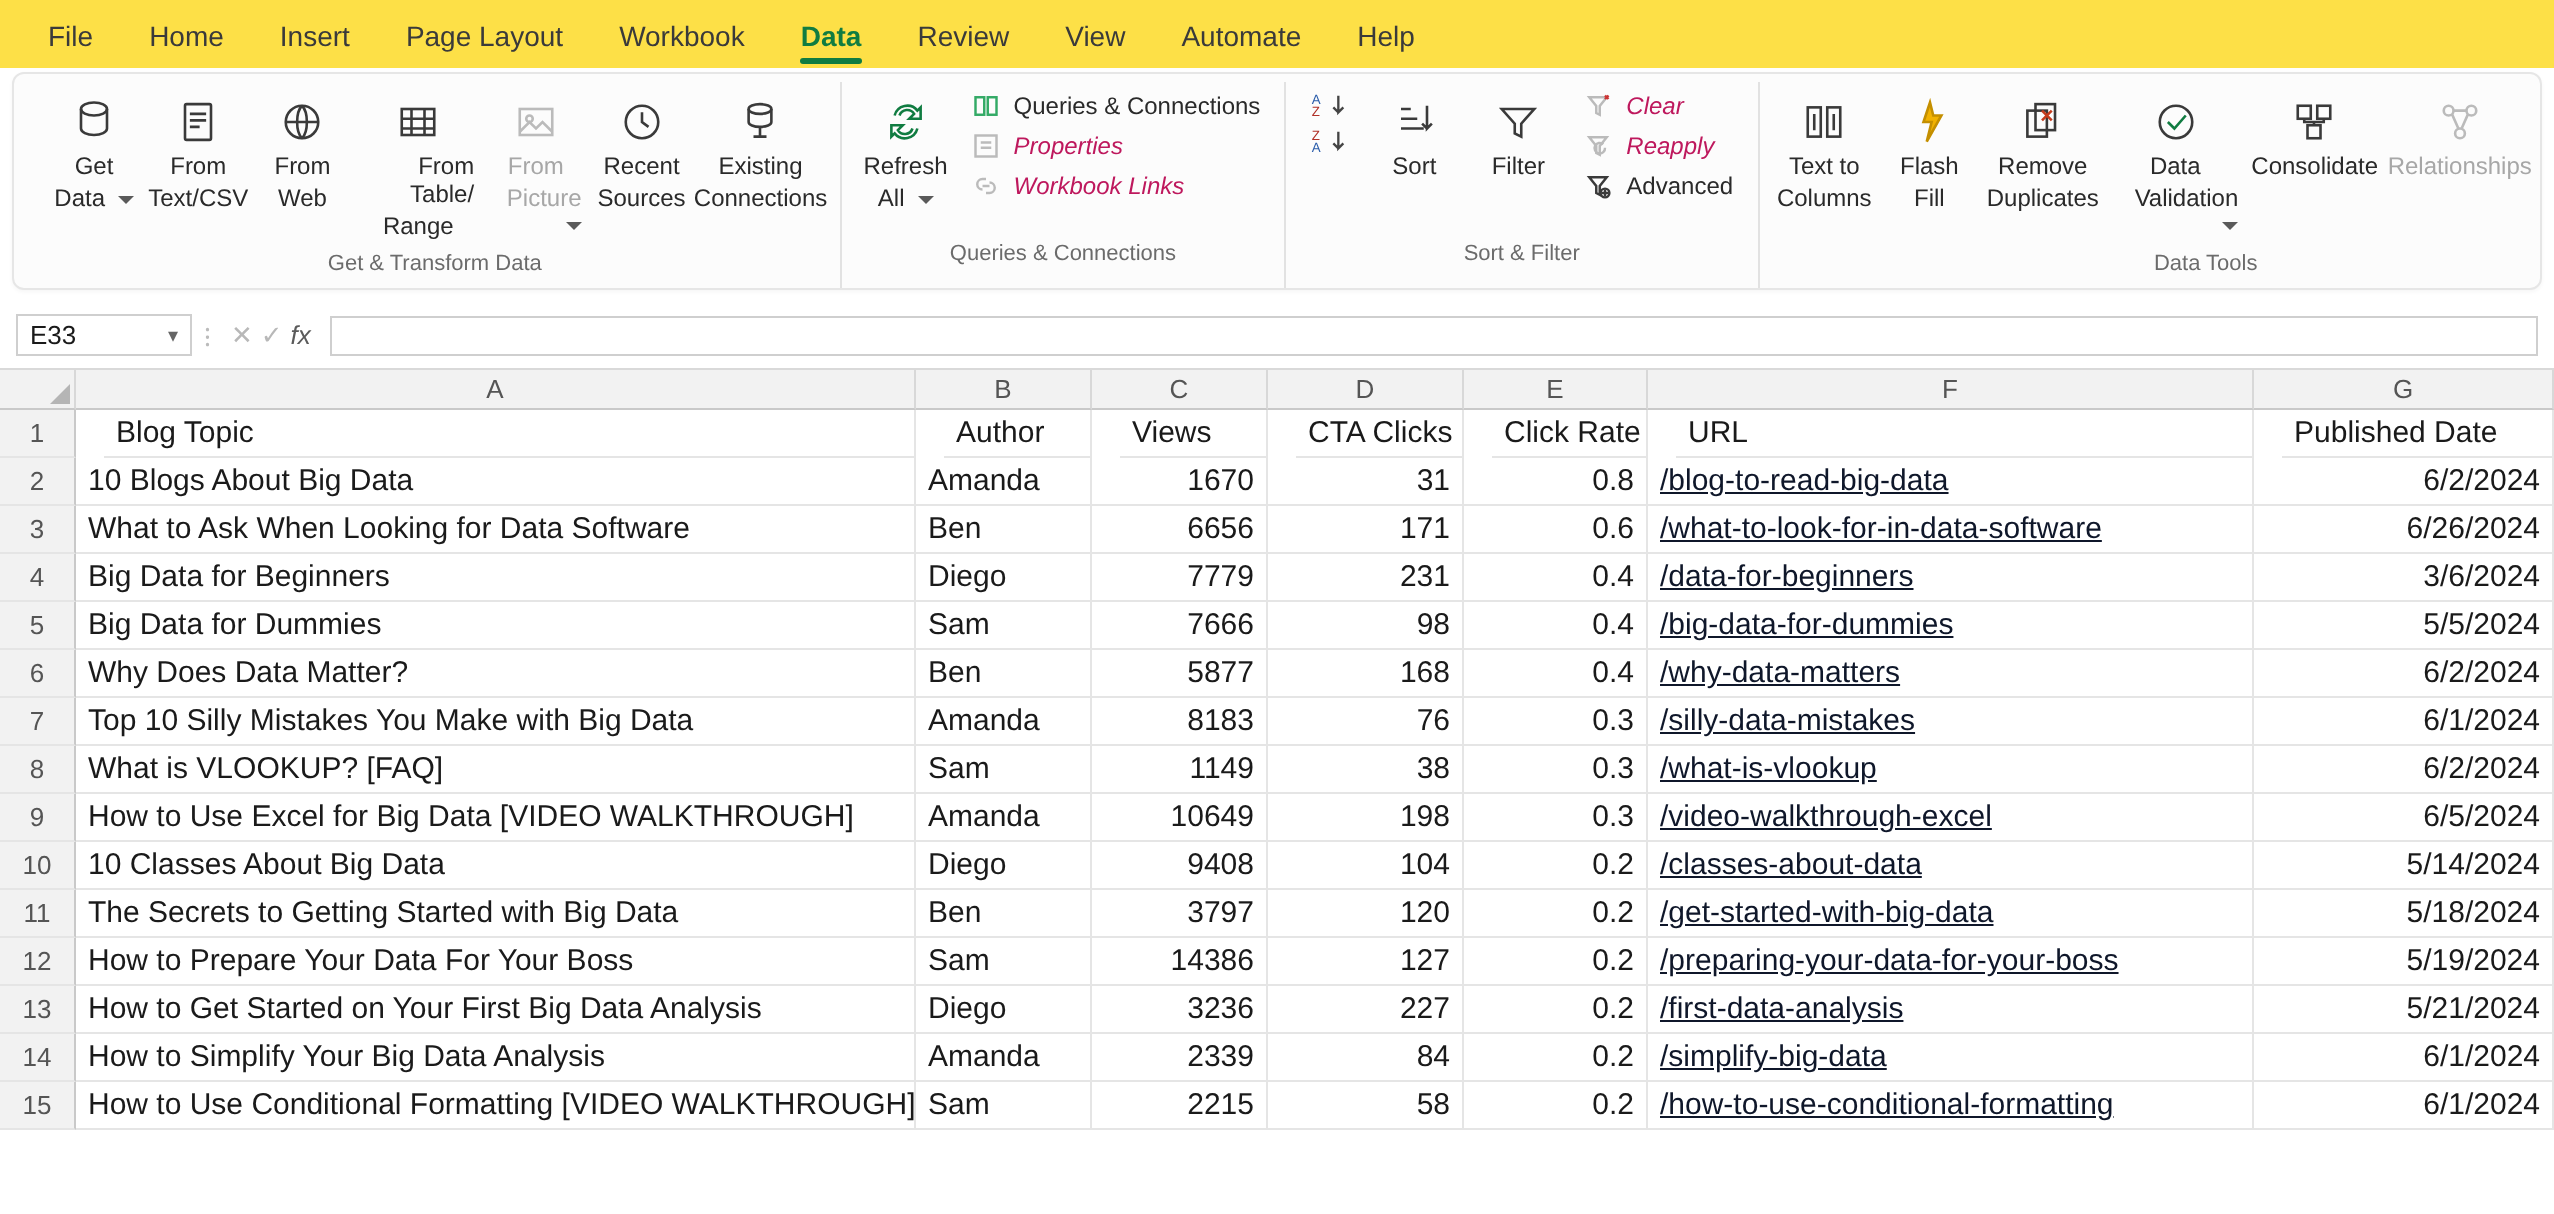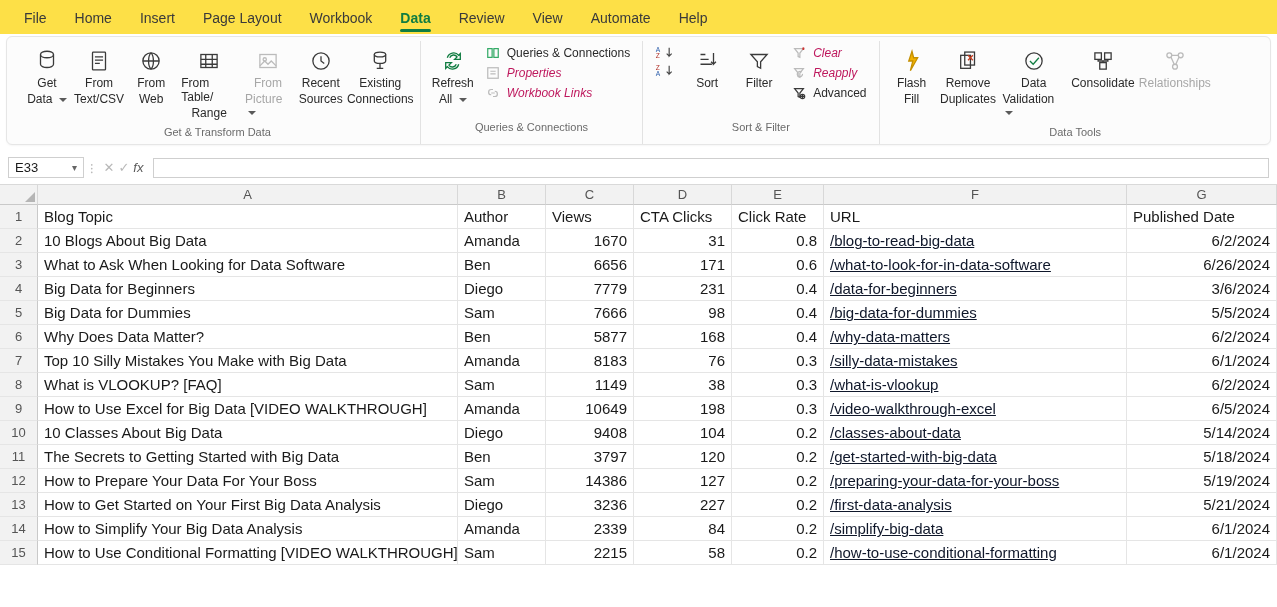--- a/index.html
+++ b/index.html
@@ -73,21 +73,21 @@
   .bigbtn {
     display: flex;
     flex-direction: column;
     align-items: center;
     justify-content: flex-start;
     min-width: 52px;
     padding: 2px 4px;
     font-size: 12px;
     line-height: 1.15;
     color: #2a2a2a;
-    text-align: left;
+    text-align: right;
     gap: 2px;
   }
   .bigbtn.disabled { color: #a7a7a7; }
   .bigbtn .icon { width: 28px; height: 28px; display:flex;align-items:center;justify-content:center; }
   .bigbtn svg { display:block; }
   .smallstack {
     display: flex;
     flex-direction: column;
     justify-content: center;
     gap: 4px;
@@ -117,21 +117,21 @@
   .formulabar {
     display: flex;
     align-items: center;
     padding: 6px 8px;
     gap: 6px;
     border-bottom: 1px solid #d9d9d9;
     background: #fff;
     margin-top: 6px;
   }
   .namebox {
-    width: 76px;
+    width: 88px;
     border: 1px solid #cfcfcf;
     background: #fff;
     padding: 2px 6px;
     font-size: 13px;
     display: flex;
     align-items: center;
     justify-content: space-between;
   }
   .namebox .dd { font-size:10px; color:#666; }
   .fbicons { display:flex; align-items:center; gap:4px; padding:0 4px; color:#b8b8b8; }
@@ -186,21 +186,21 @@
   .datarow .cell {
     border-right: 1px solid #e5e5e5;
     border-bottom: 1px solid #e5e5e5;
     padding: 3px 6px;
     overflow: hidden;
     white-space: nowrap;
     text-align: left;
   }
   .datarow .cell.num { text-align: right; }
   .datarow .cell a { color: #0f172a; text-decoration: underline; }
-  .datarow.header .cell { font-weight: 400; color:#1a1a1a; }
+  .datarow.header .cell { font-weight: 400; color:#1a1a1a;margin-left:14px; }
 </style>
 </head>
 <body>
 
 <div class="menubar" id="menubar">
     <div class="tab">File</div>
     <div class="tab">Home</div>
     <div class="tab">Insert</div>
     <div class="tab">Page Layout</div>
     <div class="tab">Workbook</div>
@@ -398,20 +398,31 @@
                 </svg>
               </span>
               <span>Advanced</span>
             </div>
           </div>
         </div>
         <div class="rgroup-label">Sort &amp; Filter</div>
       </div>
       <div class="rgroup">
         <div class="rgroup-buttons">
+          <div class="bigbtn">
+            <span class="icon">
+              <svg width="26" height="26" viewBox="0 0 32 32" fill="none" stroke="#3a3a3a" stroke-width="1.6">
+                <rect x="6" y="7" width="8" height="18"></rect>
+                <rect x="18" y="7" width="8" height="18"></rect>
+                <path d="M10 11v10M22 11v10"></path>
+              </svg>
+            </span>
+            <span>Text to</span>
+            <span>Columns</span>
+          </div>
           <div class="bigbtn">
             <span class="icon">
               <svg width="26" height="26" viewBox="0 0 32 32" fill="none" stroke="#3a3a3a" stroke-width="1.6">
                 <path d="M16 4l-4 12h5l-3 12 9-16h-5z" fill="#f2b200" stroke="#c48f00"></path>
               </svg>
             </span>
             <span>Flash</span>
             <span>Fill</span>
           </div>
           <div class="bigbtn">

